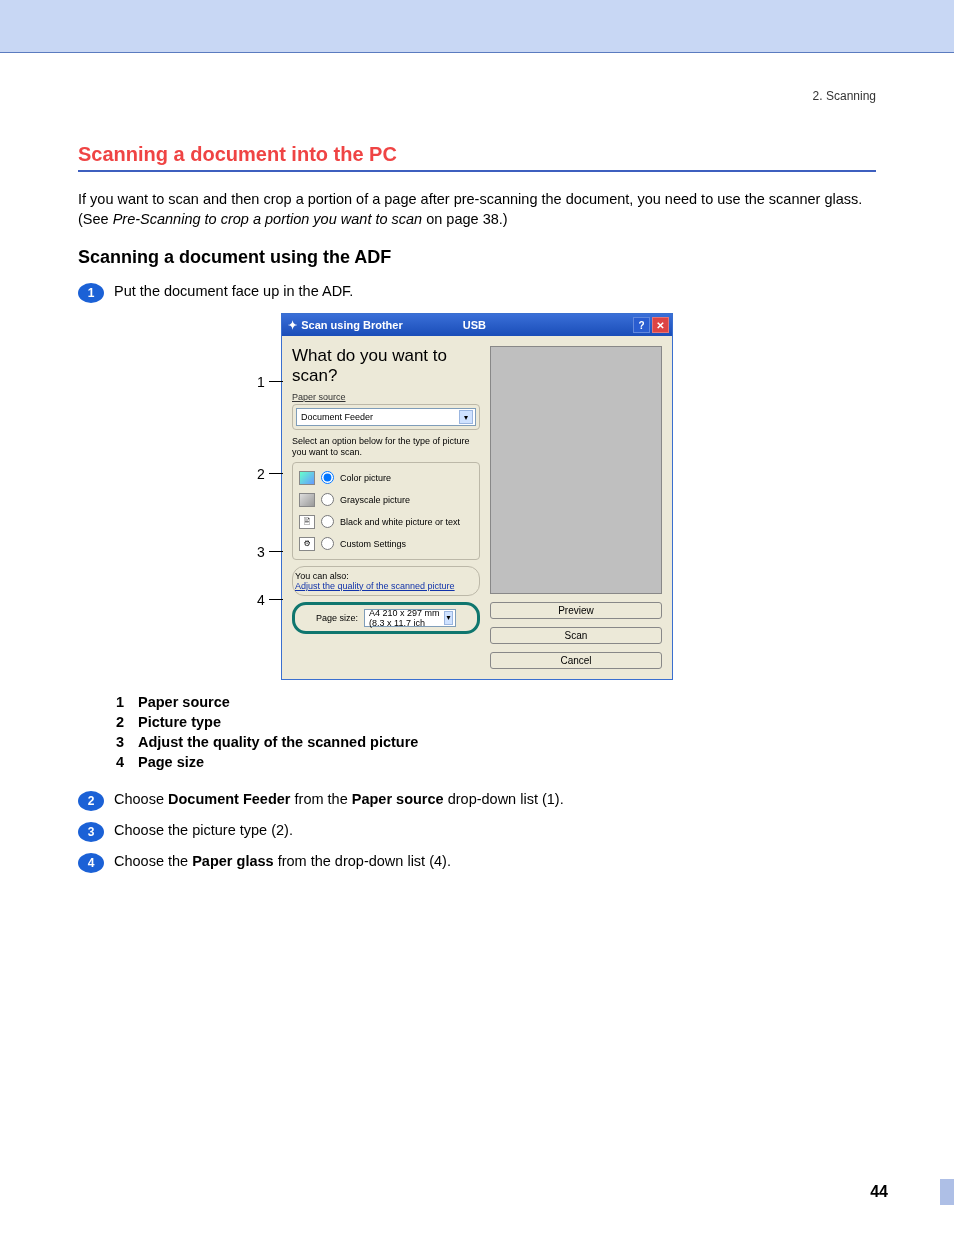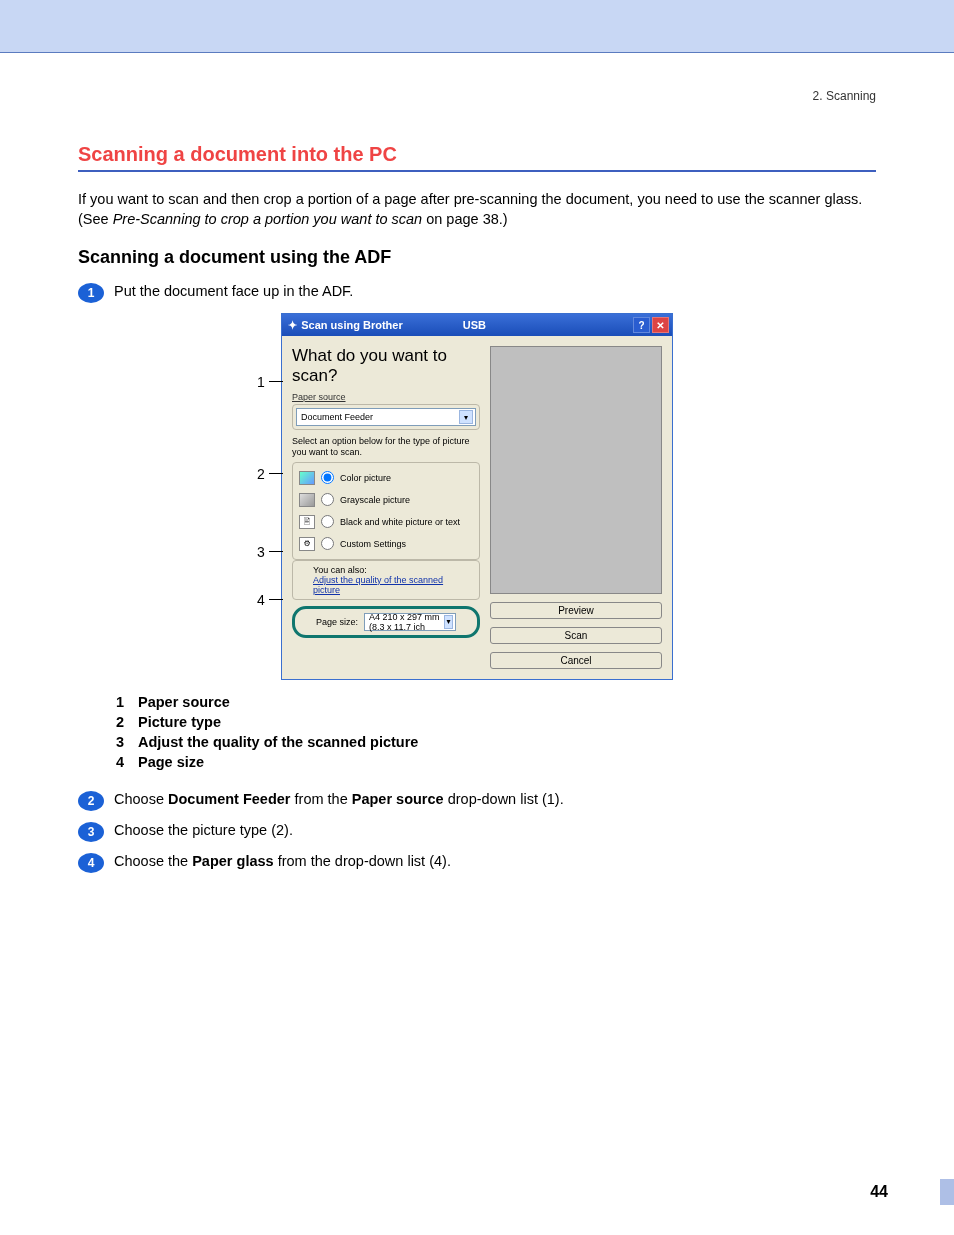--- a/index.html
+++ b/index.html
@@ -33,21 +33,21 @@
   .fs { border: 1px solid #bcb8a8; border-radius: 4px; padding: 6px; margin-bottom: 6px; position: relative; }
   .dropdown { width: 100%; height: 18px; background: #fff; border: 1px solid #7f9db9; font-size: 9px; display: flex; align-items: center; padding: 0 2px 0 4px; justify-content: space-between; }
   .dropdown .arr { width: 14px; height: 14px; background: #cfe2ff; border: 1px solid #9bb6e0; font-size: 8px; display: flex; align-items: center; justify-content: center; }
   .opt-caption { font-size: 9px; margin: 6px 0 4px 0; line-height: 1.2; }
   .opt-list { border: 1px solid #bcb8a8; border-radius: 4px; padding: 4px; }
   .opt { display: flex; align-items: center; gap: 6px; padding: 4px 2px; font-size: 9px; }
   .opt .ico { width: 16px; height: 14px; border: 1px solid #888; background: #fff; display: inline-flex; align-items: center; justify-content: center; font-size: 8px; }
   .opt .ico.color { background: linear-gradient(135deg,#6fc,#69f); }
   .opt .ico.gray { background: linear-gradient(135deg,#ddd,#999); }
   .opt input[type=radio] { margin: 0; }
-  .you-can { border: 1px solid #bcb8a8; border-radius: 4px; padding: 4px 20px; margin-top: 0; font-size: 9px; }
+  .you-can { border: 1px solid #bcb8a8; border-radius: 12px; padding: 4px 2px; margin-top: 6px; font-size: 9px; }
   .you-can a { color: #1133aa; text-decoration: underline; font-size: 9px; }
   .page-size-row { border: 3px solid #0f766e; border-radius: 14px; padding: 4px 21px; margin-top: 6px; font-size: 9px; display: flex; align-items: center; gap: 6px; }
   .page-size-row .dropdown { flex: 1; }
   .preview-pane { flex: 1; background: #bfbfbf; border: 1px solid #888; min-height: 248px; }
   .dlg-buttons { display: flex; gap: 8px; justify-content: flex-end; margin-top: 8px; flex-direction: column; }
   .dlg-buttons .b { font-size: 10px; padding: 2px 10px; background: #ece9d8; border: 1px solid #888; border-radius: 3px; min-width: 48px; text-align: center; }
   .callout-block { position: absolute; }
   .callout-num { font-size: 14px; }
   .callout-tick { position: absolute; width: 14px; height: 1px; background: #000; }
   .legend { margin: 8px 0 20px 38px; font-size: 14.5px; font-weight: bold; }

